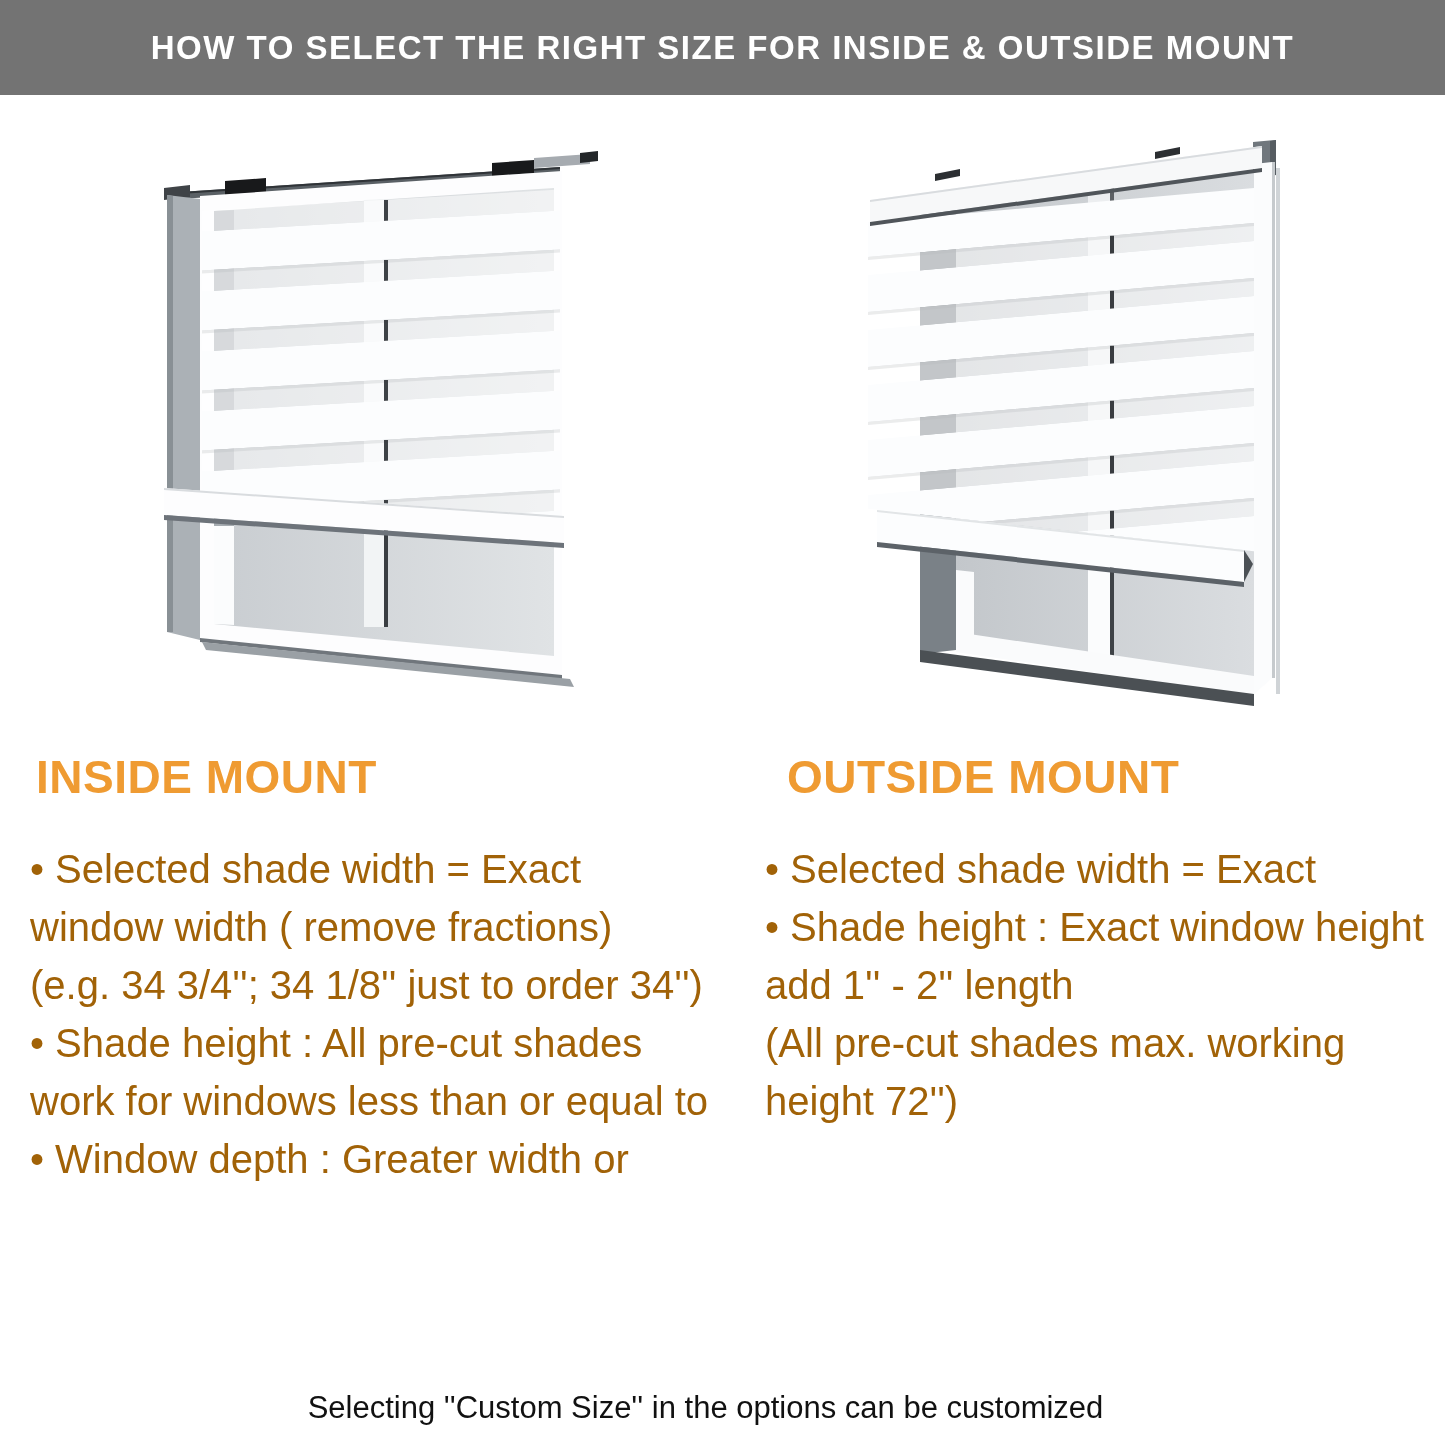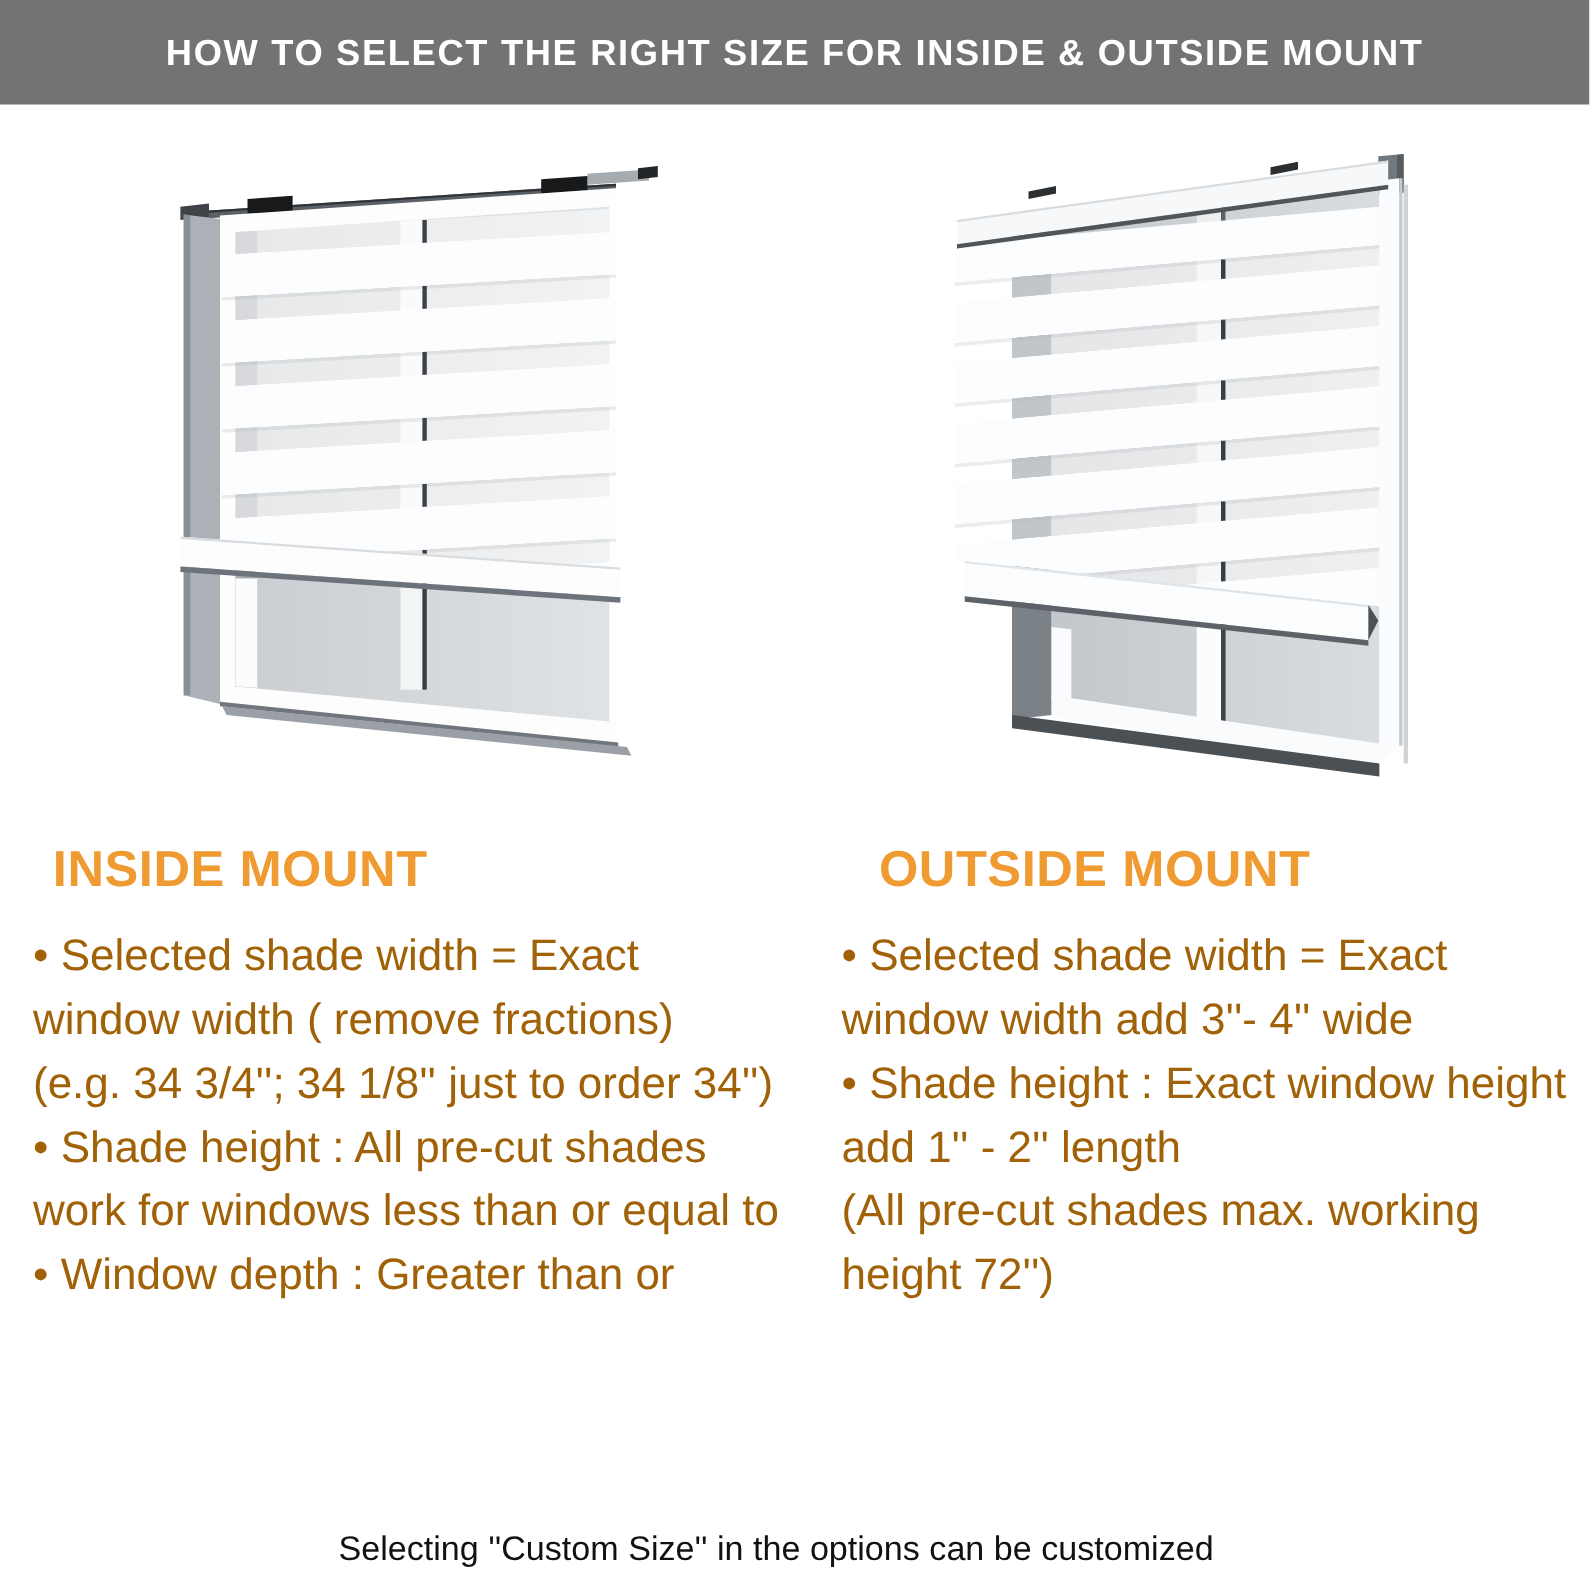--- a/index.html
+++ b/index.html
@@ -13,21 +13,21 @@
   }
   .banner-title{
     color:#ffffff;font-weight:bold;font-size:33px;letter-spacing:1.5px;
     white-space:nowrap;
   }
   .illus{position:absolute;margin:0;padding:0;}
   .illus-inside{left:150px;top:138px;width:450px;height:575px;}
   .illus-outside{left:862px;top:138px;width:445px;height:585px;}
   .illus svg{display:block;width:100%;height:100%;}
   .heading{
-    position:absolute;margin:12px;color:#EF9B32;font-weight:bold;
+    position:absolute;margin:0;color:#EF9B32;font-weight:bold;
     font-size:46px;letter-spacing:0.5px;white-space:nowrap;
   }
   .heading-inside{left:36px;top:750px;}
   .heading-outside{left:787px;top:750px;}
   .notes{position:absolute;top:840px;color:#a16207;font-size:40px;}
   .notes .line{line-height:58px;white-space:nowrap;}
   .notes-inside{left:30px;width:700px;}
   .notes-outside{left:765px;width:660px;}
   .footer-note{
     position:absolute;left:0;top:1390px;width:1411px;text-align:center;
@@ -165,26 +165,25 @@
 <h2 class="heading heading-inside">INSIDE MOUNT</h2>
 <h2 class="heading heading-outside">OUTSIDE MOUNT</h2>
 
 <div class="notes notes-inside">
 
 <div class="line">• Selected shade width = Exact</div>
     <div class="line">window width ( remove fractions)</div>
     <div class="line">(e.g. 34 3/4''; 34 1/8'' just to order 34'')</div>
     <div class="line">• Shade height : All pre-cut shades</div>
     <div class="line">work for windows less than or equal to</div>
-    <div class="line">• Window depth : Greater than or</div>
+    <div class="line">• Window depth : Greater width or</div>
   </div>
 
 <div class="notes notes-outside">
 
 <div class="line">• Selected shade width = Exact</div>
-    <div class="line">window width add 3''- 4'' wide</div>
     <div class="line">• Shade height : Exact window height</div>
     <div class="line">add 1'' - 2'' length</div>
     <div class="line">(All pre-cut shades max. working</div>
     <div class="line">height 72'')</div>
   </div>
 
 <div class="footer-note">Selecting ''Custom Size'' in the options can be customized</div>
 
 </body></html>

